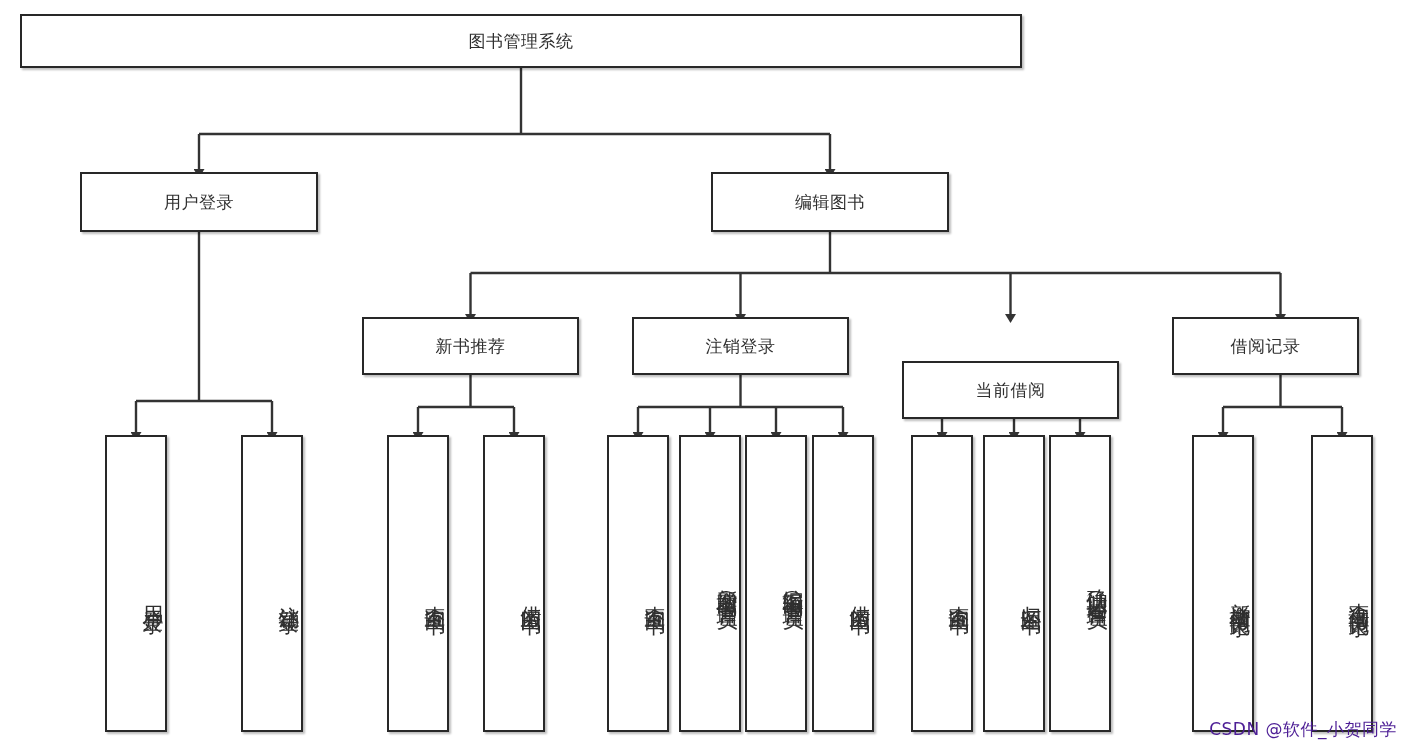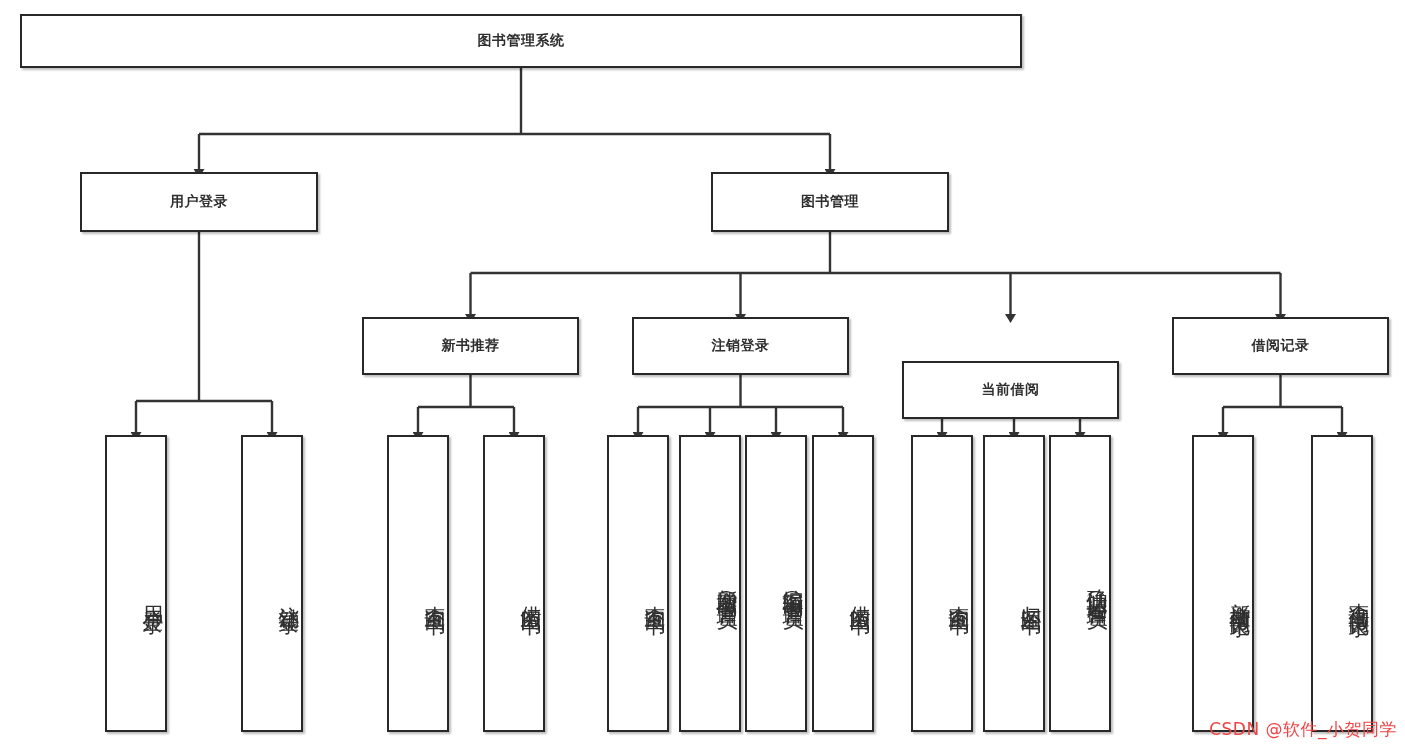--- a/index.html
+++ b/index.html
@@ -33,23 +33,22 @@
     box-shadow: 2px 2px 2px rgba(0,0,0,0.26);
     display: flex;
     align-items: center;
     justify-content: center;
     color: #2f2f2f;
     line-height: 1.22;
     text-align: center;
   }
   .node.horiz {
     writing-mode: horizontal-tb;
-    font-size: 14px;
+    font-size: 17px;
     letter-spacing: 0.5px;
-    font-weight: bold;
   }
   .node.vert {
     writing-mode: vertical-rl;
     text-orientation: upright;
     font-size: 21px;
     letter-spacing: 3px;
     padding: 6px 0;
     align-items: flex-start;
     justify-content: center;
   }
@@ -61,21 +60,21 @@
     margin-top: 4px;
   }
   .nlabel {
     display: block;
   }
   #watermark {
     position: absolute;
     right: 8px;
     bottom: 6px;
     font-size: 17px;
-    color: #ef4444;
+    color: #4c1d95;
     white-space: nowrap;
     letter-spacing: 0.5px;
   }
 </style>
 </head>
 <body>
 
 <div id="canvas">
   <svg id="wires" viewBox="0 0 1405 747">
     <defs>
@@ -121,32 +120,32 @@
   </svg>
 
   <div id="node-layer">
       <div class="node horiz" style="left: 20px; top: 14px; width: 1002px; height: 54px;">
         <span class="nlabel">图书管理系统</span>
       </div>
       <div class="node horiz" style="left: 80px; top: 172px; width: 238px; height: 60px;">
         <span class="nlabel">用户登录</span>
       </div>
       <div class="node horiz" style="left: 711px; top: 172px; width: 238px; height: 60px;">
-        <span class="nlabel">图书管理</span>
+        <span class="nlabel">编辑图书</span>
       </div>
       <div class="node horiz" style="left: 362px; top: 317px; width: 217px; height: 58px;">
         <span class="nlabel">新书推荐</span>
       </div>
       <div class="node horiz" style="left: 632px; top: 317px; width: 217px; height: 58px;">
         <span class="nlabel">注销登录</span>
       </div>
       <div class="node horiz" style="left: 902px; top: 317px; width: 217px; height: 58px; margin-top: 44px;">
         <span class="nlabel">当前借阅</span>
       </div>
-      <div class="node horiz" style="left: 1172px; top: 317px; width: 217px; height: 58px;">
+      <div class="node horiz" style="left: 1172px; top: 317px; width: 187px; height: 58px;">
         <span class="nlabel">借阅记录</span>
       </div>
       <div class="node vert" style="left: 105px; top: 435px; width: 62px; height: 297px;">
         <span class="nlabel">用户登录</span>
       </div>
       <div class="node vert" style="left: 241px; top: 435px; width: 62px; height: 297px;">
         <span class="nlabel">注销登录</span>
       </div>
       <div class="node vert" style="left: 387px; top: 435px; width: 62px; height: 297px;">
         <span class="nlabel">查询图书</span>

